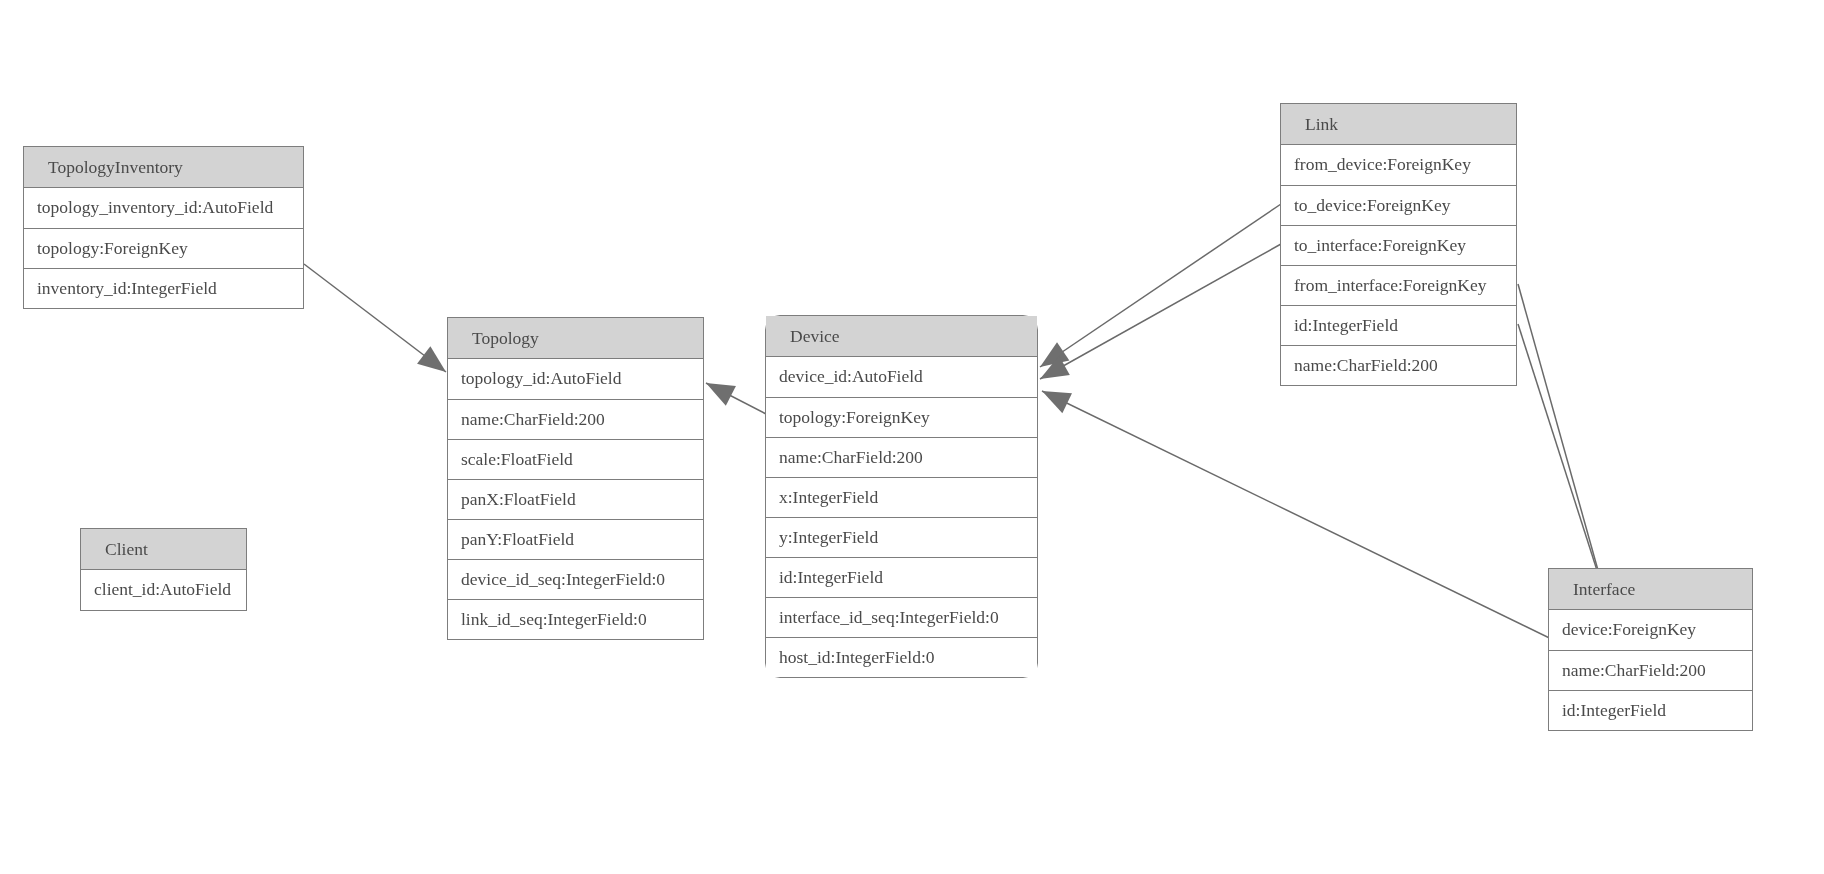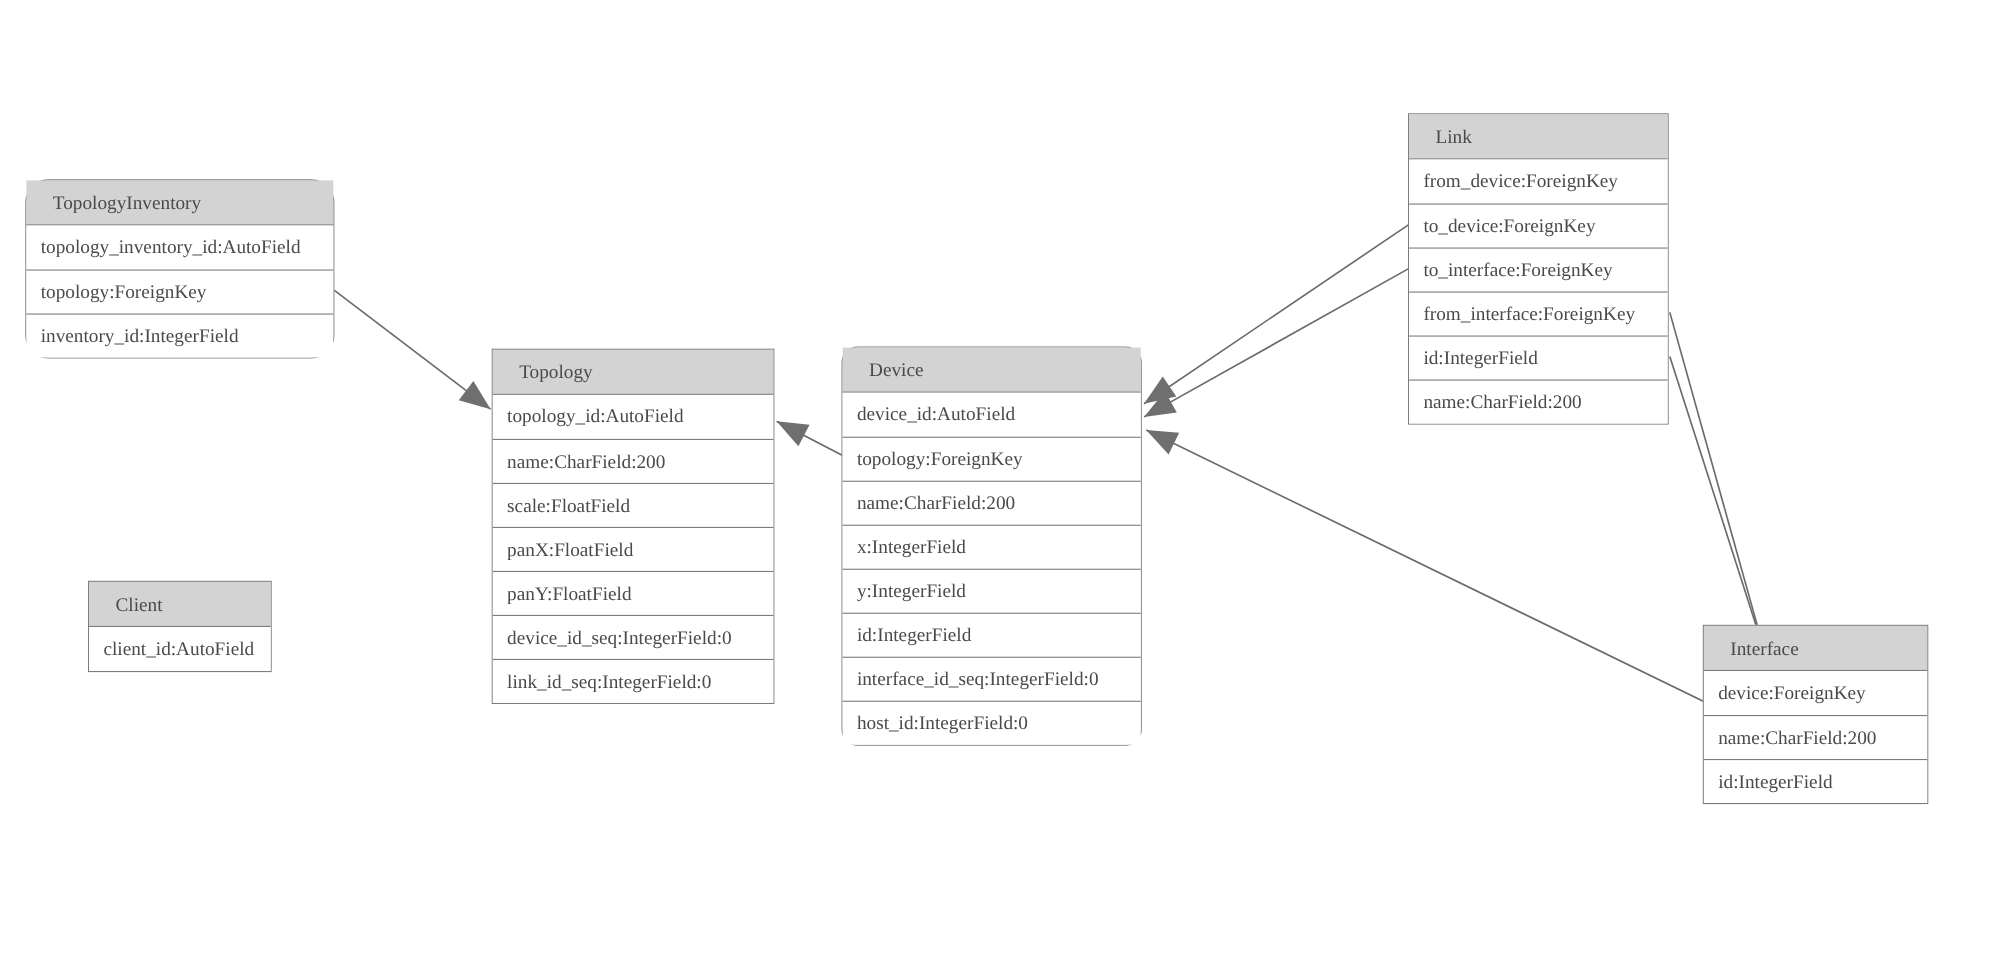--- a/index.html
+++ b/index.html
@@ -68,21 +68,21 @@
       <line x1="1281" y1="244" x2="1040" y2="379" stroke="#6a6a6a" stroke-width="1.5"></line>
       <polygon points="1040,379 1059.052590179993,355.71913215893295 1069.804289369539,374.91290626767767" fill="#6f6f6f"></polygon>
       <line x1="1518" y1="284" x2="1608" y2="606" stroke="#6a6a6a" stroke-width="1.5"></line>
       <polygon points="1608,606 1589.8688183483373,581.994578697419 1611.0567581075552,576.0724837336625" fill="#6f6f6f"></polygon>
       <line x1="1518" y1="324" x2="1611" y2="614" stroke="#6a6a6a" stroke-width="1.5"></line>
       <polygon points="1611,614 1591.9750347165725,590.6965518438928 1612.9241680455796,583.9783815004525" fill="#6f6f6f"></polygon>
       <line x1="1611" y1="668" x2="1042" y2="391" stroke="#6a6a6a" stroke-width="1.5"></line>
       <polygon points="1042,391 1071.990070559988,393.3655163932927 1062.3605068320485,413.14610036873563" fill="#6f6f6f"></polygon>
     </svg>
   <div id="tables">
-      <div class="model-table" style="left: 23px; top: 163px; width: 281px; border-radius: 21px;">
+      <div class="model-table" style="left: 23px; top: 146px; width: 281px;">
     <div class="thead">TopologyInventory</div>
     <div class="tbody">
           <div class="trow">topology_inventory_id:AutoField</div>
           <div class="trow">topology:ForeignKey</div>
           <div class="trow">inventory_id:IntegerField</div>
         </div>
   </div>
       <div class="model-table" style="left: 447px; top: 317px; width: 257px;">
     <div class="thead">Topology</div>
     <div class="tbody">

